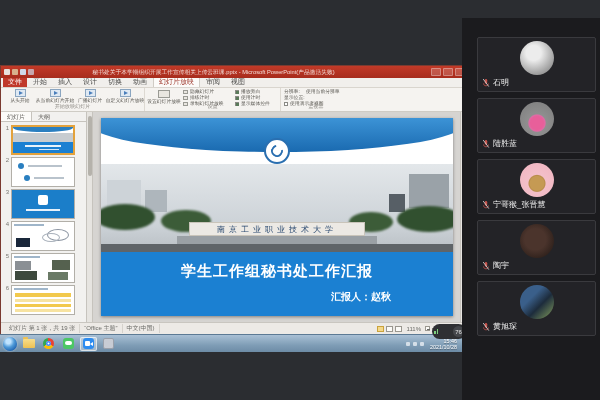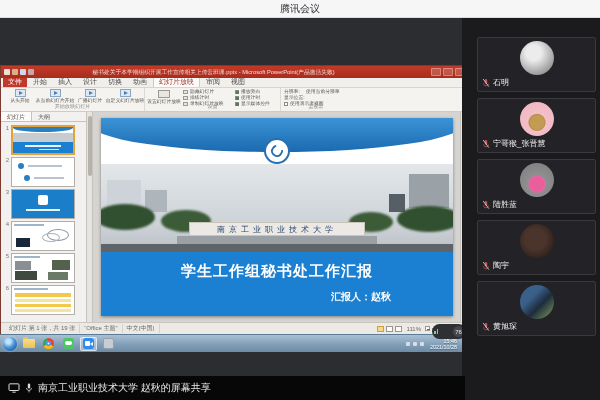--- a/index.html
+++ b/index.html
@@ -178,23 +178,20 @@
   
   .sharebar { position:absolute; left:0; top:376px; width:465px; height:24px; background:#070707; display:flex; align-items:center; gap:5px; padding:0 8px; z-index:7; }
   .sharebar .txt { font-size:10px; color:#e9e9e9; white-space:nowrap; }
   .shic { width:12px; height:10px; }
 </style>
 </head>
 <body>
 
 <div class="stage">
 
-  <div class="topbar">
-    <span class="title">腾讯会议</span>
-  </div>
 
   <div class="shared">
 
     <div class="pptwin">
 
       <div class="ppt-titlebar">
         <div class="qat">
           <span class="q qp"></span>
           <span class="q qs"></span>
           <span class="q qu"></span>
@@ -466,40 +463,40 @@
               <rect x="3.5" y="1" width="3" height="6" rx="1.5" fill="#c9524a"></rect>
               <path d="M2 6.5c0 2 1.3 3 3 3s3-1 3-3" stroke="#c9524a" stroke-width="1" fill="none"></path>
               <line x1="1.5" y1="1" x2="8.5" y2="10.5" stroke="#e0e0e0" stroke-width="1"></line>
             </svg>
           <span class="pname">石明</span>
         </div>
       </div>
 
 
       <div class="tile">
+        <div class="avatar av3"></div>
+        <div class="prow">
+          <svg class="micico" viewBox="0 0 10 12">
+              <rect x="3.5" y="1" width="3" height="6" rx="1.5" fill="#c9524a"></rect>
+              <path d="M2 6.5c0 2 1.3 3 3 3s3-1 3-3" stroke="#c9524a" stroke-width="1" fill="none"></path>
+              <line x1="1.5" y1="1" x2="8.5" y2="10.5" stroke="#e0e0e0" stroke-width="1"></line>
+            </svg>
+          <span class="pname">陆胜蓝</span>
+        </div>
+      </div>
+
+      <div class="tile">
         <div class="avatar av4"></div>
         <div class="prow">
           <svg class="micico" viewBox="0 0 10 12">
               <rect x="3.5" y="1" width="3" height="6" rx="1.5" fill="#c9524a"></rect>
               <path d="M2 6.5c0 2 1.3 3 3 3s3-1 3-3" stroke="#c9524a" stroke-width="1" fill="none"></path>
               <line x1="1.5" y1="1" x2="8.5" y2="10.5" stroke="#e0e0e0" stroke-width="1"></line>
             </svg>
           <span class="pname">宁哥猴_张晋慧</span>
-        </div>
-      </div>
-
-      <div class="tile">
-        <div class="avatar av3"></div>
-        <div class="prow">
-          <svg class="micico" viewBox="0 0 10 12">
-              <rect x="3.5" y="1" width="3" height="6" rx="1.5" fill="#c9524a"></rect>
-              <path d="M2 6.5c0 2 1.3 3 3 3s3-1 3-3" stroke="#c9524a" stroke-width="1" fill="none"></path>
-              <line x1="1.5" y1="1" x2="8.5" y2="10.5" stroke="#e0e0e0" stroke-width="1"></line>
-            </svg>
-          <span class="pname">陆胜蓝</span>
         </div>
       </div>
 
       <div class="tile">
         <div class="avatar av5"></div>
         <div class="prow">
           <svg class="micico" viewBox="0 0 10 12">
               <rect x="3.5" y="1" width="3" height="6" rx="1.5" fill="#c9524a"></rect>
               <path d="M2 6.5c0 2 1.3 3 3 3s3-1 3-3" stroke="#c9524a" stroke-width="1" fill="none"></path>
               <line x1="1.5" y1="1" x2="8.5" y2="10.5" stroke="#e0e0e0" stroke-width="1"></line>
@@ -516,26 +513,14 @@
               <path d="M2 6.5c0 2 1.3 3 3 3s3-1 3-3" stroke="#c9524a" stroke-width="1" fill="none"></path>
               <line x1="1.5" y1="1" x2="8.5" y2="10.5" stroke="#e0e0e0" stroke-width="1"></line>
             </svg>
           <span class="pname">黄旭琛</span>
         </div>
       </div>
 
     </div>
   </div>
 
-  <div class="sharebar">
-    <svg class="shic" viewBox="0 0 14 12">
-        <rect x="1" y="1" width="12" height="8" rx="1" fill="none" stroke="#dcdcdc" stroke-width="1.2"></rect>
-        <line x1="5" y1="11" x2="9" y2="11" stroke="#dcdcdc" stroke-width="1.2"></line>
-      </svg>
-    <svg class="shic" style="width:8px;" viewBox="0 0 10 12">
-        <rect x="3.5" y="0.5" width="3" height="6" rx="1.5" fill="#dcdcdc"></rect>
-        <path d="M2 6c0 2 1.3 3 3 3s3-1 3-3" stroke="#dcdcdc" stroke-width="1" fill="none"></path>
-        <line x1="5" y1="9" x2="5" y2="11.5" stroke="#dcdcdc" stroke-width="1"></line>
-      </svg>
-    <span class="txt">南京工业职业技术大学 赵秋的屏幕共享</span>
-  </div>
 
 </div>
 
 </body></html>

